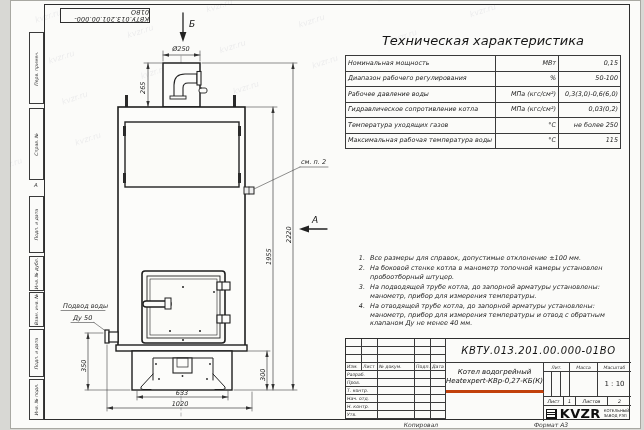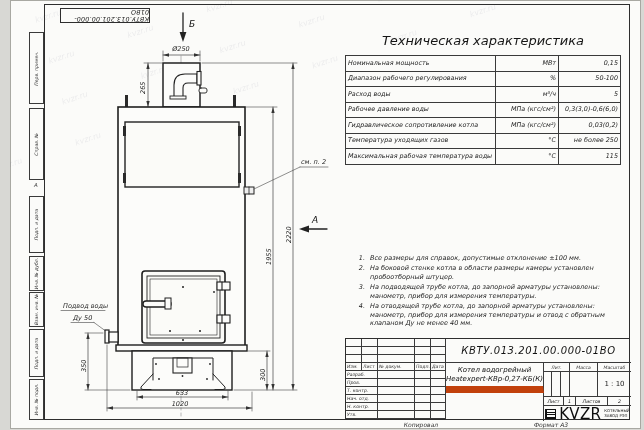--- a/index.html
+++ b/index.html
@@ -40,42 +40,42 @@
   .tb{left:345px;top:338px;width:285px;height:82px;border:1.3px solid #2e2e2e;box-sizing:border-box;background:#fbfbf9}
   .tb .cell{box-sizing:border-box;border-right:1px solid #3a3a3a;border-bottom:1px solid #3a3a3a;
       font-size:4.6px;font-style:italic;display:flex;align-items:center;color:#333;padding-left:1px;overflow:hidden}
   .tb-left{position:absolute;left:0;top:0;width:100px;height:100%;display:grid;
       grid-template-columns:16px 16px 37px 16px 15px;
       grid-template-rows:8px 8px 8px 8px repeat(6,1fr);border-right:1px solid #3a3a3a;box-sizing:border-box}
   .lab2{grid-column:1/3}
   .tb-right{position:absolute;left:100px;top:0;width:185px;height:100%}
   .docnum{position:absolute;left:0;top:0;width:185px;height:24px;border-bottom:1px solid #3a3a3a;box-sizing:border-box;
       display:flex;align-items:center;justify-content:center;font-size:10px;font-style:italic;letter-spacing:.6px;color:#111}
-  .ttl{position:absolute;left:0;top:24px;width:98px;height:30px;border-right:1px solid #3a3a3a;border-bottom:7px solid #c2410c;
+  .ttl{position:absolute;left:0;top:24px;width:98px;height:30px;border-right:1px solid #3a3a3a;border-bottom:3px solid #c2410c;
       box-sizing:border-box;display:flex;flex-direction:column;align-items:center;justify-content:center}
   .ttl div{font-size:7px;font-style:italic;line-height:1.25;white-space:nowrap;color:#111}
   .ttl-empty{position:absolute;left:0;top:54px;width:98px;height:28px;border-right:1px solid #3a3a3a;box-sizing:border-box}
   .lms{position:absolute;left:98px;top:24px;width:87px;height:34px;box-sizing:border-box;border-bottom:1px solid #3a3a3a;
       display:grid;grid-template-columns:26px 28px 33px;grid-template-rows:9px 1fr}
   .lms .h{box-sizing:border-box;border-right:1px solid #3a3a3a;border-bottom:1px solid #3a3a3a;font-size:4.6px;
       font-style:italic;display:flex;align-items:center;justify-content:center;color:#333}
   .lms .v{box-sizing:border-box;border-right:1px solid #3a3a3a;display:flex;align-items:center;justify-content:center;
       font-size:7px;}
   .lit-sub{display:grid;grid-template-columns:1fr 1fr 1fr;width:100%;height:100%}
   .lit-sub i{border-right:1px solid #3a3a3a;box-sizing:border-box}
   .lit-sub i:last-child{border-right:none}
   .shrow{position:absolute;left:98px;top:58px;width:87px;height:9px;display:grid;
       grid-template-columns:20px 12px 32px 23px;border-bottom:1px solid #3a3a3a;box-sizing:border-box}
   .shrow div{box-sizing:border-box;border-right:1px solid #3a3a3a;font-size:4.8px;font-style:italic;
       display:flex;align-items:center;justify-content:center;color:#222}
   .shrow div:last-child{border-right:none}
   .logo{position:absolute;left:98px;top:67px;width:87px;height:15px;display:flex;align-items:center;justify-content:center;gap:3px}
   .logo-ic{width:11px;height:10px;background:#111;display:flex;flex-direction:column;justify-content:space-evenly;padding:1px 0;box-sizing:border-box}
   .logo-ic i{display:block;height:1.4px;background:#fbfbf9;margin:0 1.5px}
-  .logo-word{font-weight:normal;font-size:15px;letter-spacing:.3px;color:#0d0d0d}
+  .logo-word{font-weight:bold;font-size:13px;letter-spacing:.3px;color:#0d0d0d}
   .logo-cap{display:flex;flex-direction:column;justify-content:center}
   .logo-cap div{font-size:3.9px;line-height:1.25;color:#222}
   .footer-copy,.footer-format{top:421px;width:64px;text-align:center;font-size:6px;font-style:italic;color:#333}
   .footer-copy{left:389px}.footer-format{left:519px}
   
   text.d{font:italic 6.5px "DejaVu Sans",sans-serif;fill:#1e1e1e}
   text.v{font:italic 9px "DejaVu Sans",sans-serif;fill:#111}
 </style>
 </head>
 <body>
@@ -303,25 +303,20 @@
           <td>Номинальная мощность</td>
           <td class="c">МВт</td>
           <td class="c">0,15</td>
         </tr>
   <tr>
           <td>Диапазон рабочего регулирования</td>
           <td class="c">%</td>
           <td class="c">50-100</td>
         </tr>
   <tr>
-          <td>Расход воды</td>
-          <td class="c">м³/ч</td>
-          <td class="c">5</td>
-        </tr>
-  <tr>
           <td>Рабочее давление воды</td>
           <td class="c">МПа (кгс/см²)</td>
           <td class="c">0,3(3,0)-0,6(6,0)</td>
         </tr>
   <tr>
           <td>Гидравлическое сопротивление котла</td>
           <td class="c">МПа (кгс/см²)</td>
           <td class="c">0,03(0,2)</td>
         </tr>
   <tr>
@@ -338,21 +333,21 @@
     </table>
 </div>
 
 <div class="abs notes">
   <div class="note">
       <span class="n">1.</span>
       <span class="t">Все размеры для справок, допустимые отклонение ±100 мм.</span>
     </div>
   <div class="note">
       <span class="n">2.</span>
-      <span class="t">На боковой стенке котла в области размеры камеры установлен пробоотборный штуцер.</span>
+      <span class="t">На боковой стенке котла в манометр топочной камеры установлен пробоотборный штуцер.</span>
     </div>
   <div class="note">
       <span class="n">3.</span>
       <span class="t">На подводящей трубе котла, до запорной арматуры установлены: манометр, прибор для измерения температуры.</span>
     </div>
   <div class="note">
       <span class="n">4.</span>
       <span class="t">На отводящей трубе котла, до запорной арматуры установлены: манометр, прибор для измерения температуры и отвод с обратным клапаном Ду не менее 40 мм.</span>
     </div>
 </div>

